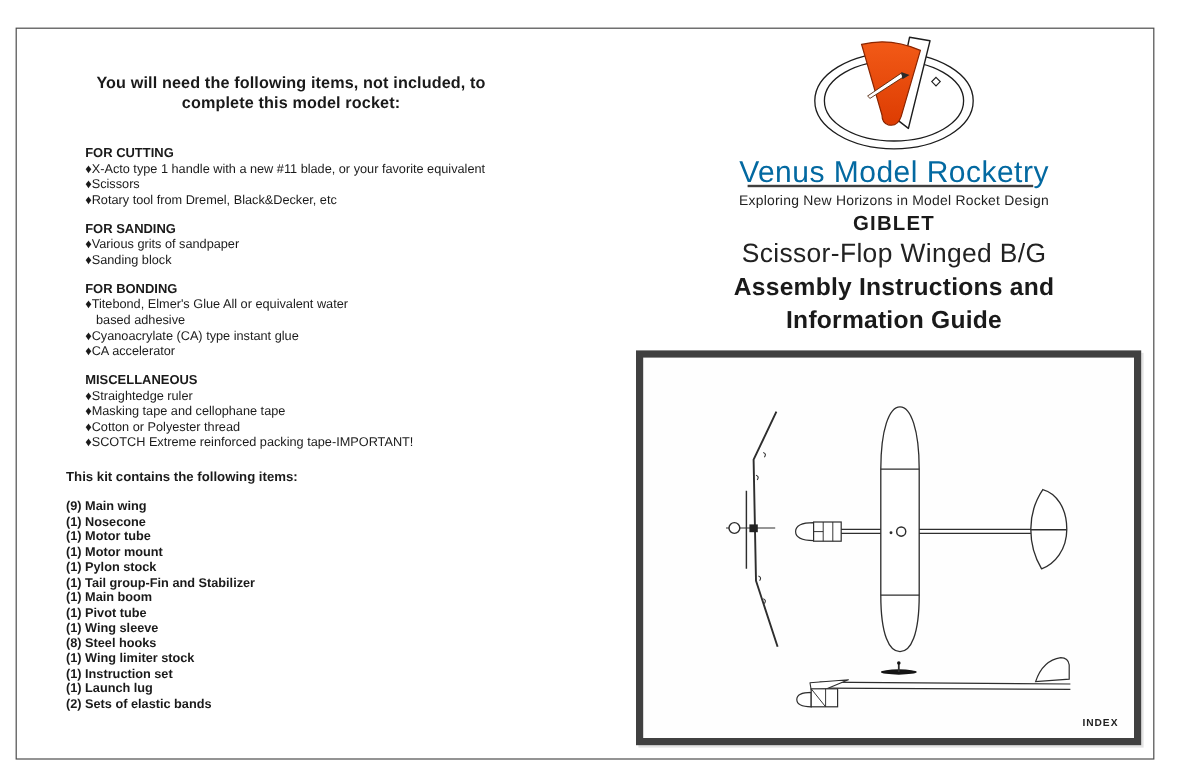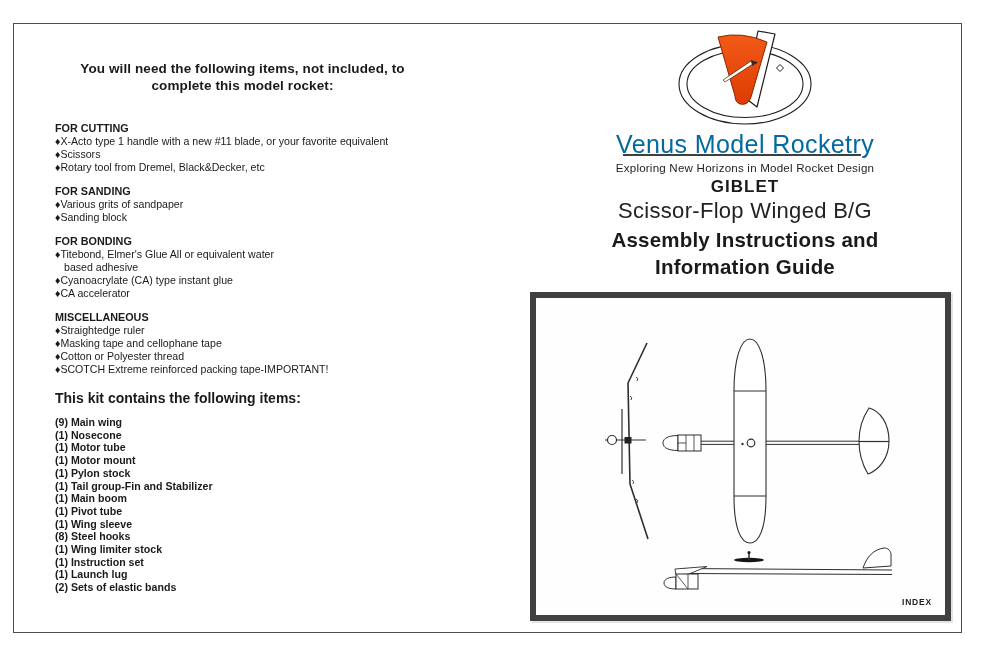--- a/index.html
+++ b/index.html
@@ -10,25 +10,25 @@
   .frame{
     position:absolute;left:13px;top:23px;width:949px;height:610px;
     border:1.5px solid #4d4d4d;box-sizing:border-box;
   }
   
   .intro{
     position:absolute;left:30px;top:60px;width:425px;text-align:center;
     font-weight:bold;font-size:13.5px;line-height:17px;letter-spacing:.1px;
   }
   .leftflow{position:absolute;left:55px;top:122px;width:430px;}
-  .sec{margin:0 0 11px 0;}
+  .sec{margin:0 0 11px 16px;}
   .sec-title{font-weight:bold;font-size:10.8px;line-height:13px;}
   .sec-item{font-size:10.6px;line-height:13px;white-space:nowrap;}
   .sec-item.indent{padding-left:9px;}
-  .kit-heading{font-weight:bold;font-size:14px;line-height:13px;margin-top:16px;}
+  .kit-heading{font-weight:bold;font-size:11px;line-height:13px;margin-top:16px;}
   .kit-list{margin-top:11px;}
   .kit-item{font-weight:bold;font-size:10.6px;line-height:12.7px;white-space:nowrap;}
   
   .rline{position:absolute;left:545px;width:400px;text-align:center;white-space:nowrap;}
   .brand{top:130px;font-size:25px;letter-spacing:.4px;color:#0369a1;}
   .brand-underline{position:absolute;left:623px;top:154px;width:238px;height:1.5px;background:#3f3f3f;}
   .tagline{top:161px;font-size:11.6px;letter-spacing:.2px;color:#1f1f1f;}
   .model-name{top:177px;font-size:17px;font-weight:bold;letter-spacing:1px;}
   .model-sub{top:198px;font-size:22px;letter-spacing:.3px;color:#222;}
   .doc-title1{top:228px;font-size:20.5px;font-weight:bold;letter-spacing:.2px;}

